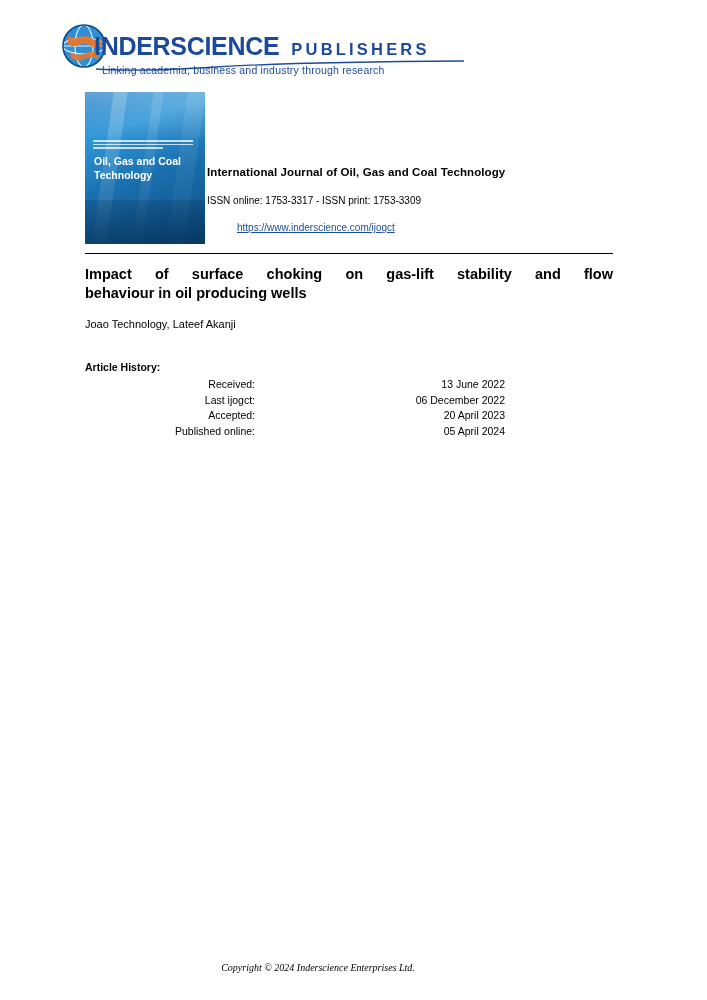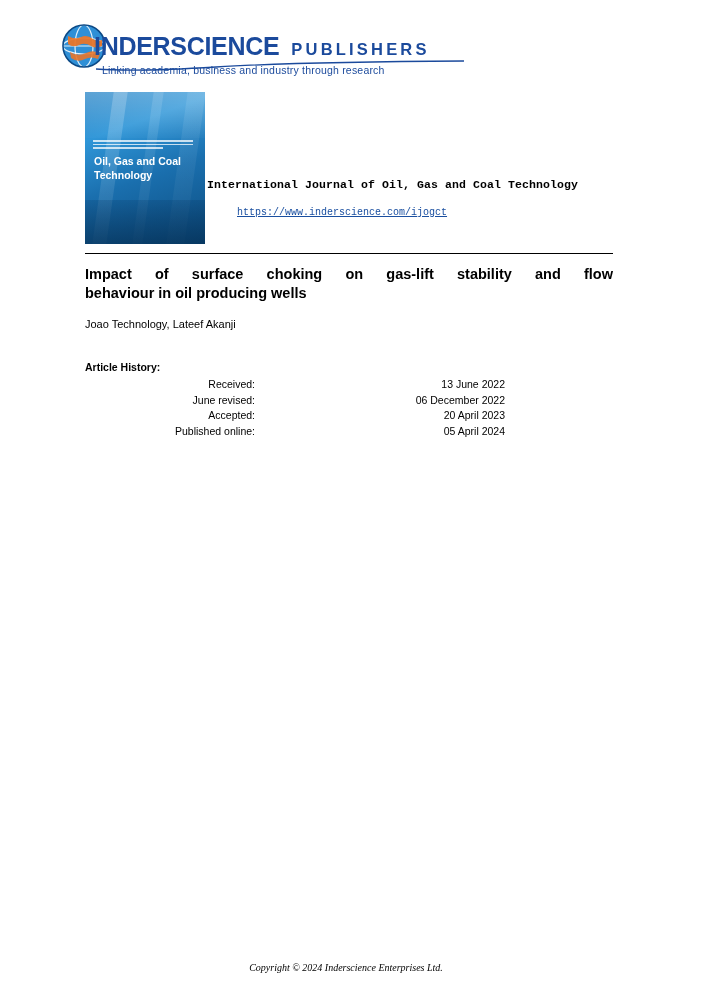--- a/index.html
+++ b/index.html
@@ -129,23 +129,22 @@
     font-size: 10.5px;
     font-weight: bold;
     color: #ffffff;
     line-height: 14px;
     font-family: "Liberation Sans", sans-serif;
   }
 
   .journal-meta {
     position: absolute;
     left: 207px;
-    top: 178px;
+    top: 166px;
     width: 420px;
-    font-family: Liberation Mono, monospace;
   }
   .journal-title {
     font-size: 11.5px;
     font-weight: bold;
     color: #000;
     letter-spacing: 0.1px;
   }
   .journal-issn {
     margin-top: 17px;
     font-size: 10px;
@@ -226,21 +225,20 @@
   .footer {
     position: absolute;
     left: 0;
     top: 962px;
     width: 636px;
     text-align: center;
     font-family: "Liberation Serif", serif;
     font-style: italic;
     font-size: 10px;
     color: #000;
-    padding-left: 28px;
   }
 </style>
 </head>
 <body>
 
 <div class="page">
 
   <div class="publisher-header">
 
     <div class="globe">
@@ -278,41 +276,42 @@
     <div class="cover-smalltext">
       <i></i>
         <i></i>
         <i style="width:70%"></i>
     </div>
     <div class="cover-title">Oil, Gas and Coal Technology</div>
   </div>
 
   <div class="journal-meta">
     <div class="journal-title">International Journal of Oil, Gas and Coal Technology</div>
+    <div class="journal-issn">ISSN online: 1753-3317 - ISSN print: 1753-3309</div>
     <a class="journal-url" href="#">https://www.inderscience.com/ijogct</a>
   </div>
 
   <div class="rule"></div>
 
   <div class="article-title">
     <span class="l1">Impact of surface choking on gas-lift stability and flow</span>
     <span class="l2">behaviour in oil producing wells</span>
   </div>
 
   <div class="authors">Joao Technology, Lateef Akanji</div>
 
   <div class="history-head">Article History:</div>
   <table class="history-table">
     <tbody>
       <tr>
         <td class="label">Received:</td>
         <td class="value">13 June 2022</td>
       </tr>
       <tr>
-        <td class="label">June revised:</td>
+        <td class="label">Last ijogct:</td>
         <td class="value">06 December 2022</td>
       </tr>
       <tr>
         <td class="label">Accepted:</td>
         <td class="value">20 April 2023</td>
       </tr>
       <tr>
         <td class="label">Published online:</td>
         <td class="value">05 April 2024</td>
       </tr>

